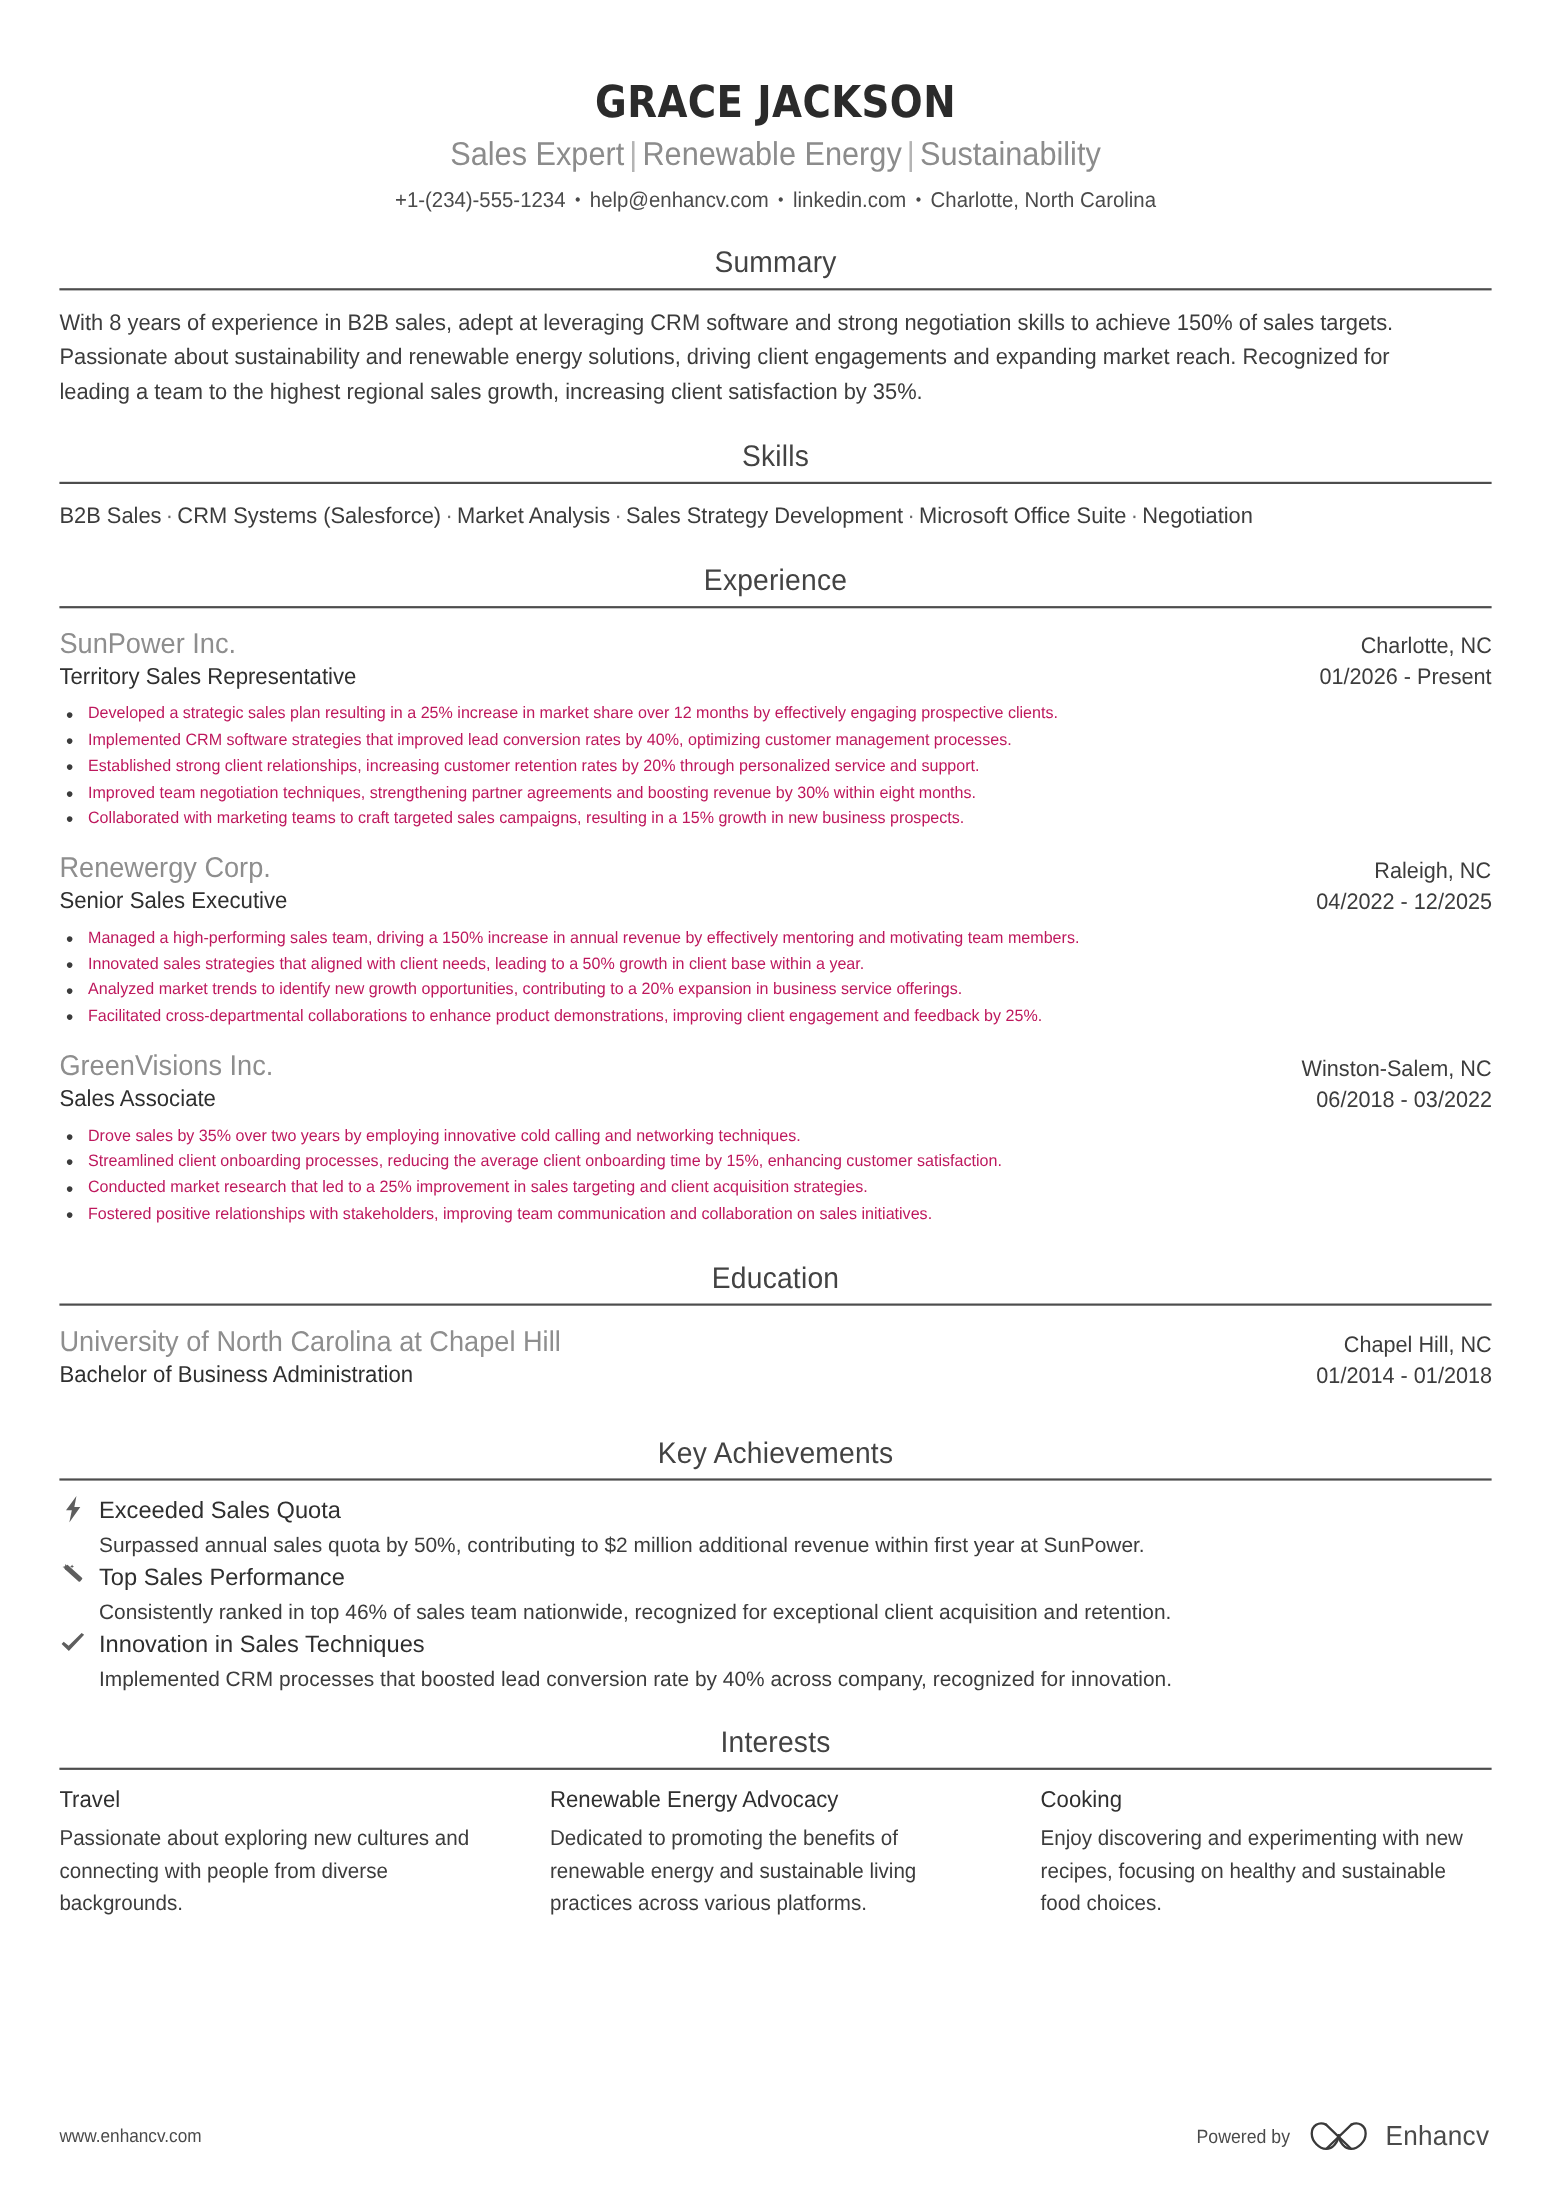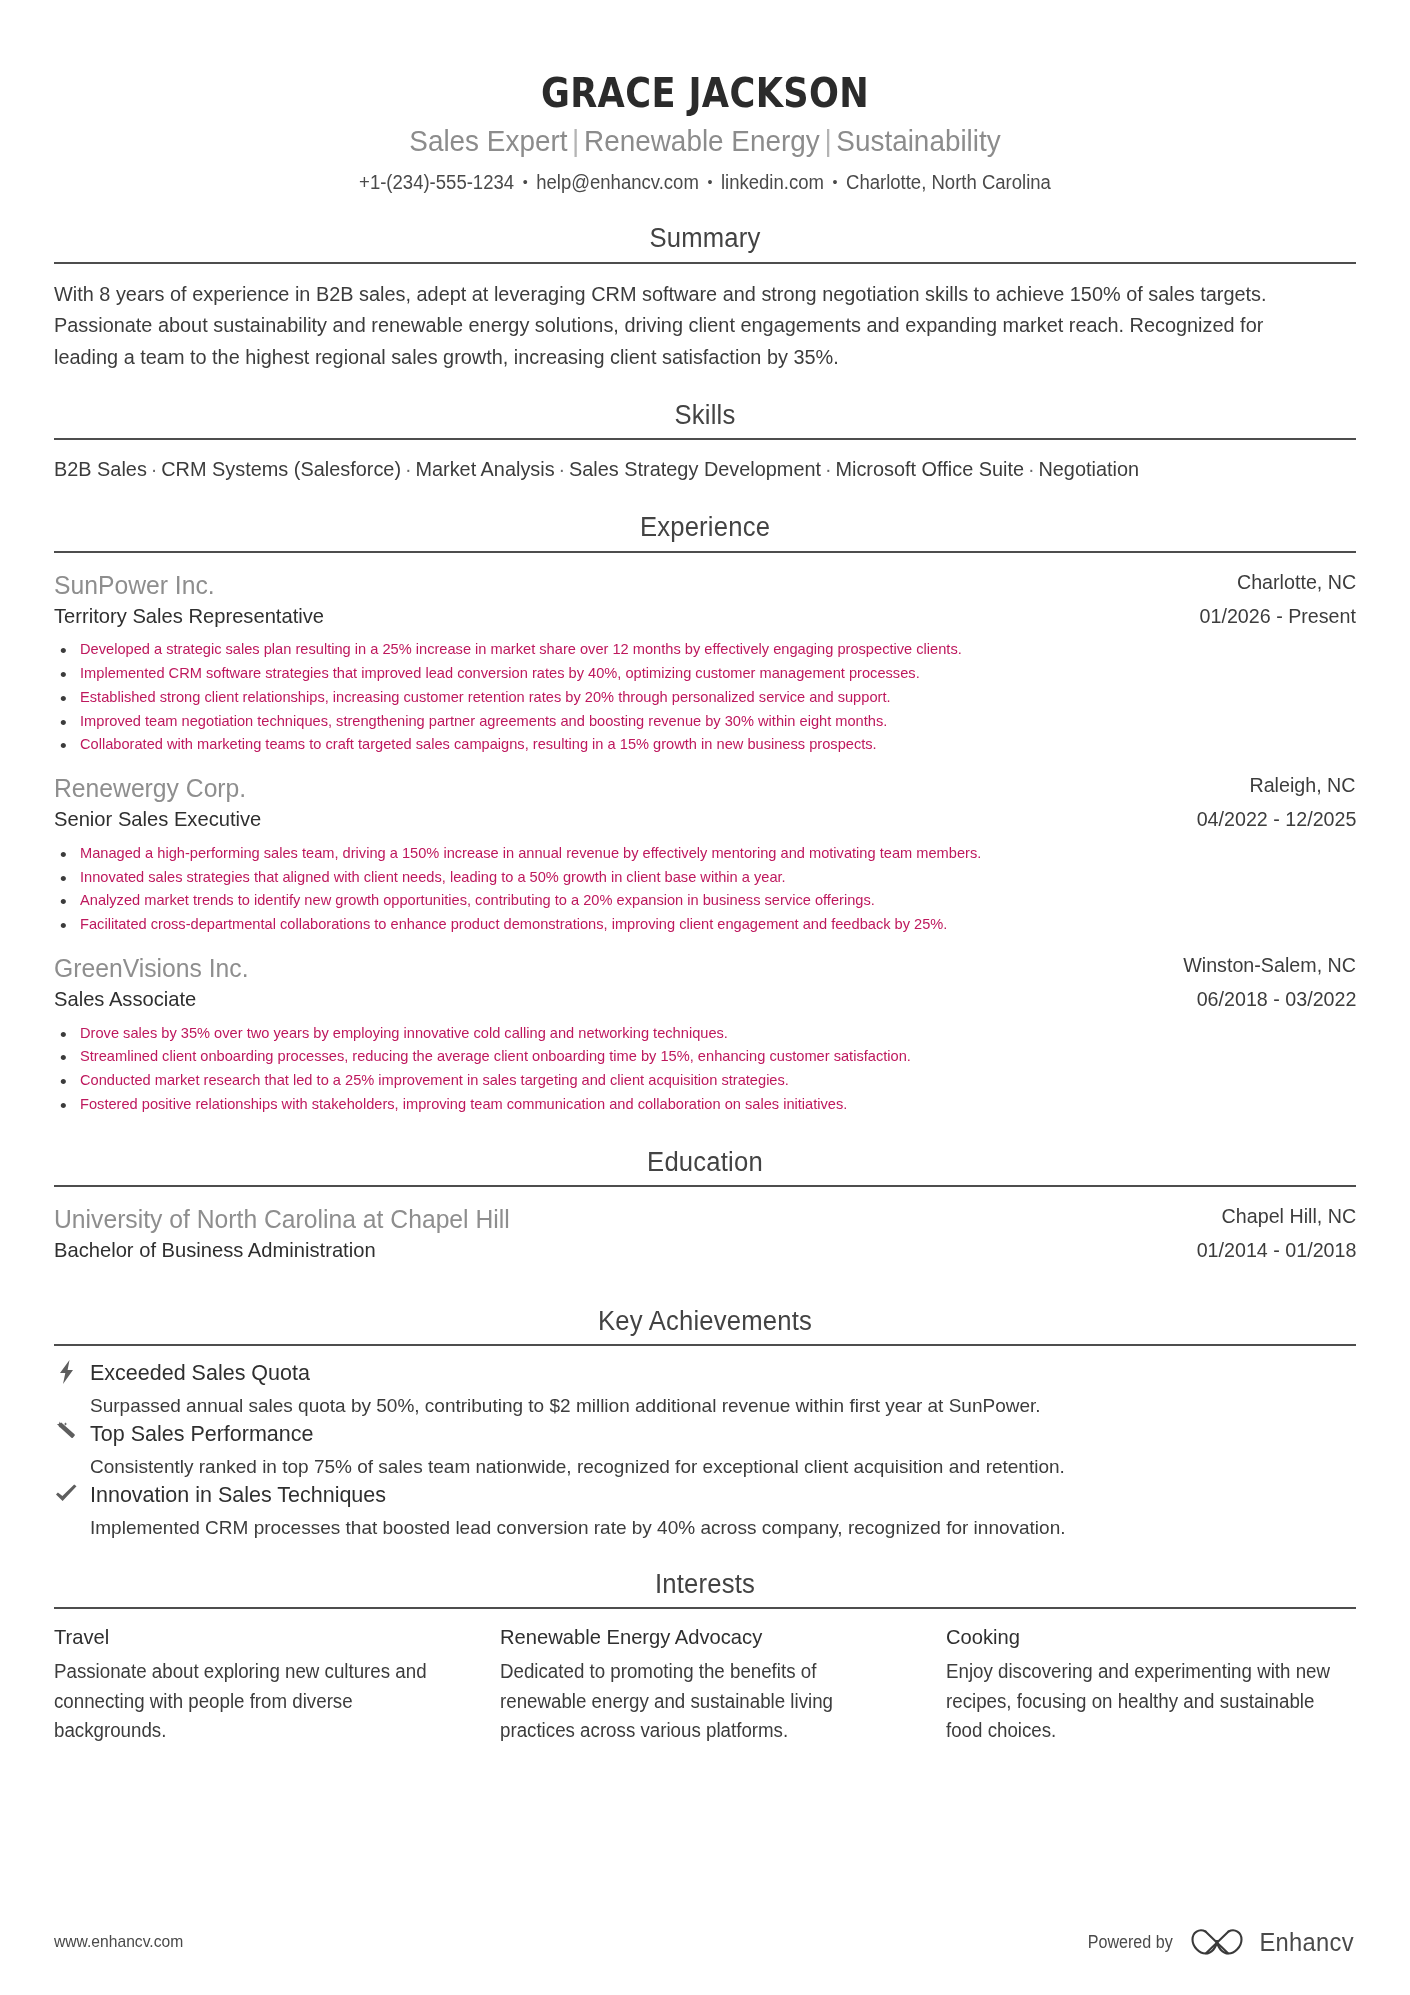--- a/index.html
+++ b/index.html
@@ -112,21 +112,21 @@
     padding: 0 4px;
   }
 
   
   .entry { margin-top: 16px; }
   .entry:first-of-type { margin-top: 13px; }
 
   .entry-row {
     display: flex;
     justify-content: space-between;
-    align-items: flex-start;
+    align-items: flex-end;
     width: 100%;
   }
 
   .org {
     font-size: 26px;
     color: #8e8e8e;
     font-weight: 400;
     line-height: 1.28;
     transform: scaleX(0.95);
     transform-origin: left;
@@ -424,21 +424,21 @@
         <div class="ka-title-row">
           <span class="ka-icon">
             <svg width="22" height="24" viewBox="0 0 22 24" aria-hidden="true">
               <rect x="2.2" y="6.5" width="19" height="4.6" rx="1" transform="rotate(42 11 9)" fill="#5e5e5e"></rect>
               <path d="M4.8 0.6 L5.6 2.8 L7.8 3.6 L5.6 4.4 L4.8 6.6 L4.0 4.4 L1.8 3.6 L4.0 2.8 Z" fill="#5e5e5e"></path>
               <path d="M10.5 1.2 L11 2.5 L12.3 3 L11 3.5 L10.5 4.8 L10 3.5 L8.7 3 L10 2.5 Z" fill="#5e5e5e"></path>
             </svg>
           </span>
           <span class="ka-title">Top Sales Performance</span>
         </div>
-        <div class="ka-body">Consistently ranked in top 75% of sales team nationwide, recognized for exceptional client acquisition and retention.</div>
+        <div class="ka-body">Consistently ranked in top 46% of sales team nationwide, recognized for exceptional client acquisition and retention.</div>
       </div>
 
       <div class="ka-col">
         <div class="ka-title-row">
           <span class="ka-icon">
             <svg width="23" height="20" viewBox="0 0 23 20" aria-hidden="true">
               <path d="M1 10.6 L7.6 17 L21.5 2.2 L19.2 0.6 L7.4 12.1 L2.9 8.4 Z" fill="#5e5e5e"></path>
             </svg>
           </span>
           <span class="ka-title">Innovation in Sales Techniques</span>

